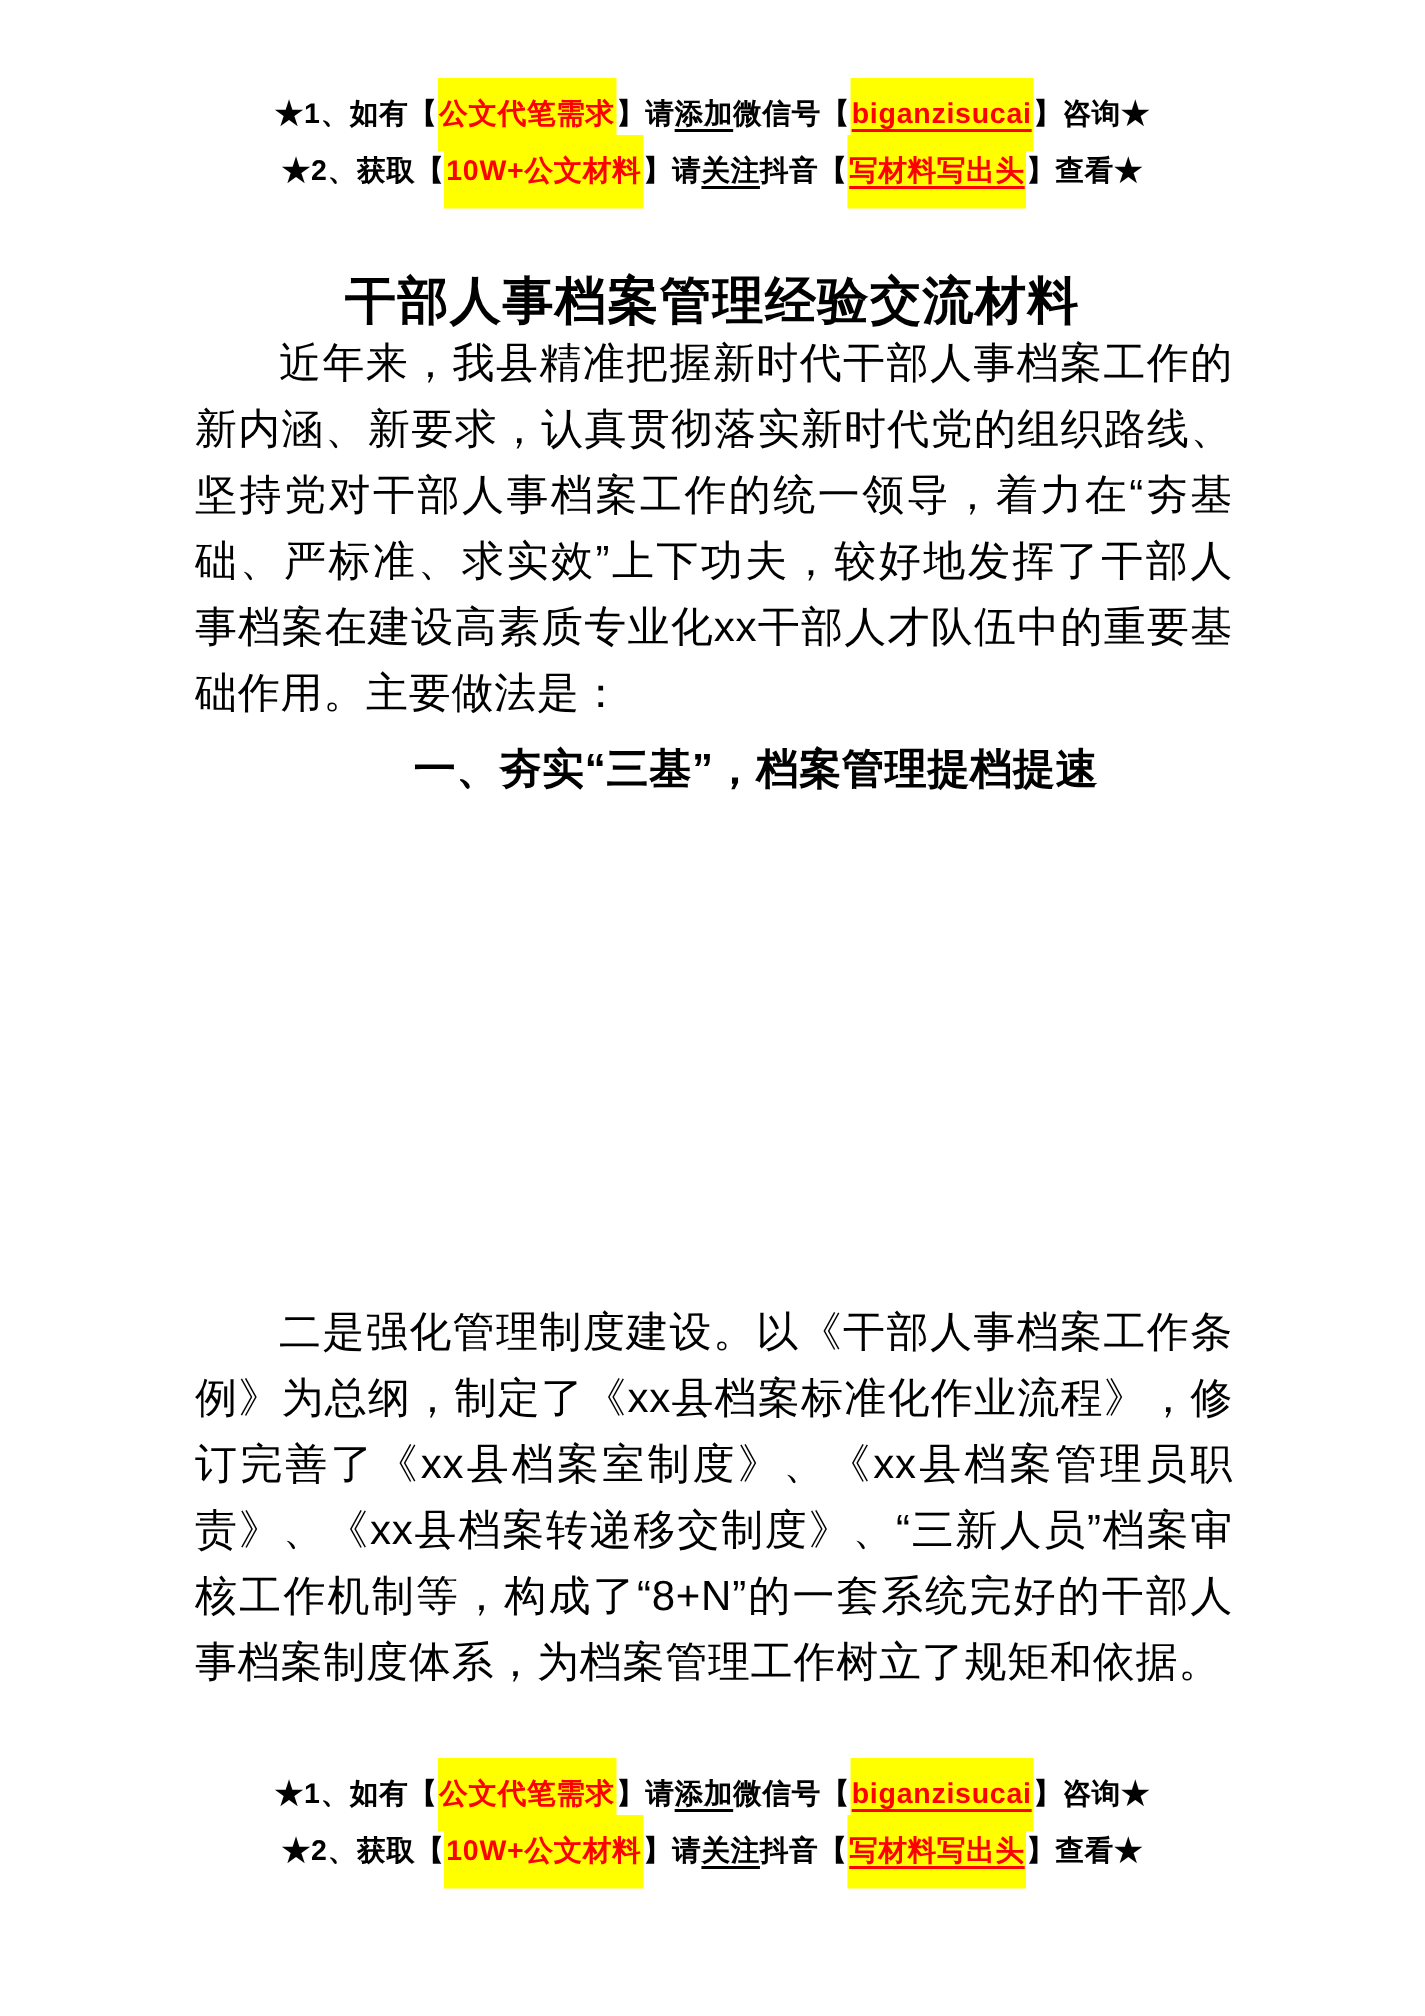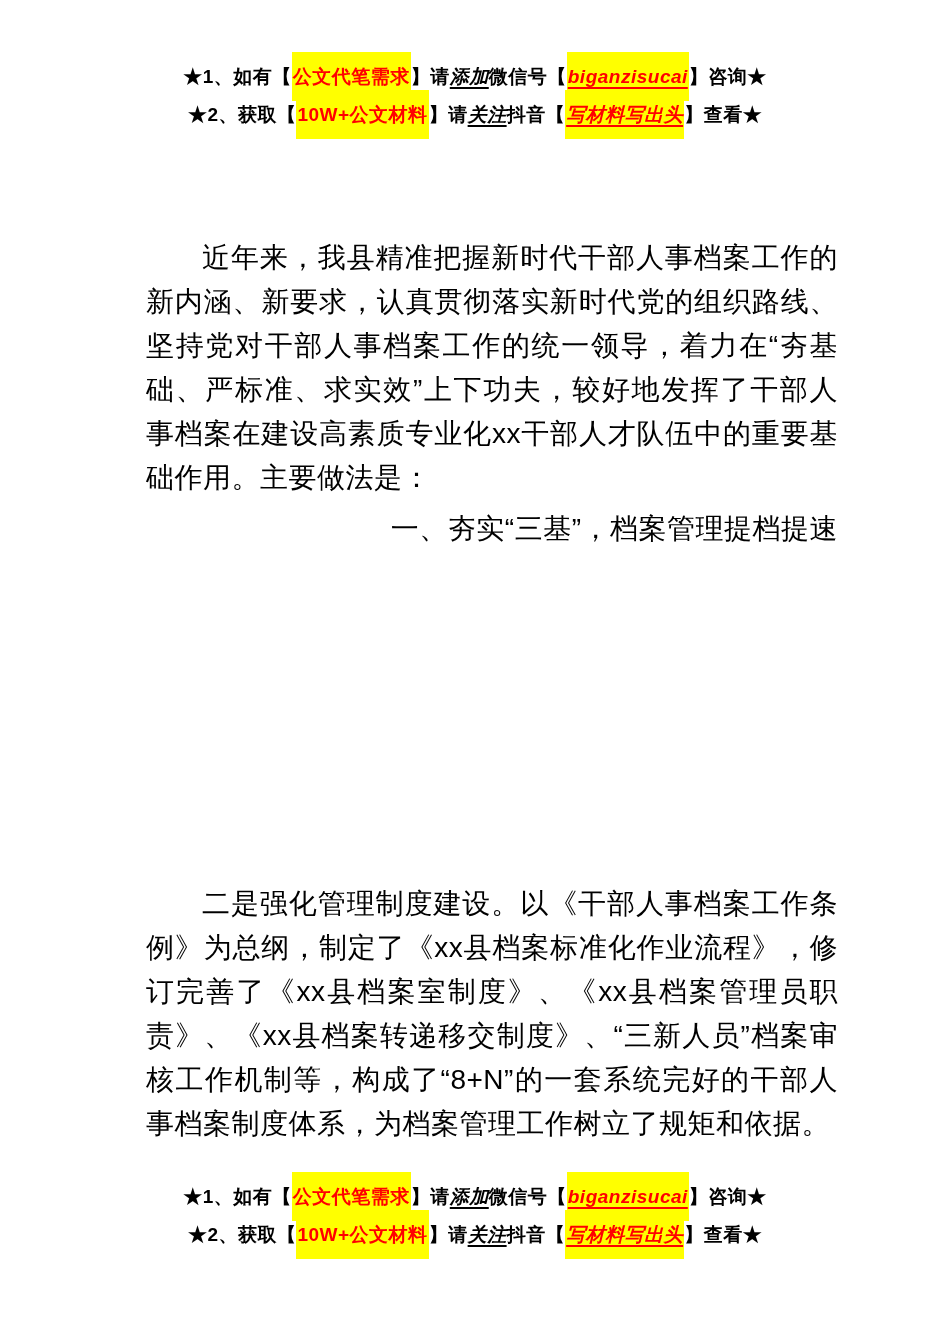--- a/index.html
+++ b/index.html
@@ -34,65 +34,65 @@
   
   .st-hl {
     color: #ff0000;
     background: #ffff00;
     padding: 14px 1px;
   }
   .st-u {
     text-decoration: underline;
     text-underline-offset: 4px;
     text-decoration-thickness: 2px;
-    font-style: italic;
   }
   
   .doc-title {
     position: absolute;
     top: 154px;
     left: 0;
     width: 950px;
     text-align: center;
     font-size: 34px;
     font-weight: 600;
     line-height: 48px;
     letter-spacing: 1px;
   }
   
   .body-para, .section-heading {
     position: absolute;
     left: 130px;
     width: 692px;
-    margin: 16px;
+    margin: 0;
     font-size: 28px;
     line-height: 44px;
     text-align: justify;
     text-indent: 2em;
     letter-spacing: 0.5px;
   }
   .section-heading {
-    font-weight: 400;
-    text-align: right;
+    font-weight: 700;
+    text-align: center;
   }
   .para-1 { top: 220px; }
   .heading-1 { top: 491px; }
   .para-2 { top: 548px; }
   .para-3 { top: 866px; }
 </style>
 </head>
 <body>
 
 <div class="page">
 
   <div class="promo promo-header">
     <span class="promo-line"><span>★1、如有【</span><span class="st-hl">公文代笔需求</span><span>】请</span><span class="st-u">添加</span><span>微信号【</span><span class="st-hl st-u">biganzisucai</span><span>】咨询★</span></span>
     <span class="promo-line"><span>★2、获取【</span><span class="st-hl">10W+公文材料</span><span>】请</span><span class="st-u">关注</span><span>抖音【</span><span class="st-hl st-u">写材料写出头</span><span>】查看★</span></span>
   </div>
 
+  <h1 class="doc-title">干部人事档案管理经验交流材料</h1>
 
   <p class="body-para para-1">近年来，我县精准把握新时代干部人事档案工作的新内涵、新要求，认真贯彻落实新时代党的组织路线、坚持党对干部人事档案工作的统一领导，着力在“夯基础、严标准、求实效”上下功夫，较好地发挥了干部人事档案在建设高素质专业化xx干部人才队伍中的重要基础作用。主要做法是：</p>
 
   <p class="section-heading heading-1">一、夯实“三基”，档案管理提档提速</p>
 
 
   <p class="body-para para-3">二是强化管理制度建设。以《干部人事档案工作条例》为总纲，制定了《xx县档案标准化作业流程》，修订完善了《xx县档案室制度》、《xx县档案管理员职责》、《xx县档案转递移交制度》、“三新人员”档案审核工作机制等，构成了“8+N”的一套系统完好的干部人事档案制度体系，为档案管理工作树立了规矩和依据。</p>
 
   <div class="promo promo-footer">
     <span class="promo-line"><span>★1、如有【</span><span class="st-hl">公文代笔需求</span><span>】请</span><span class="st-u">添加</span><span>微信号【</span><span class="st-hl st-u">biganzisucai</span><span>】咨询★</span></span>

